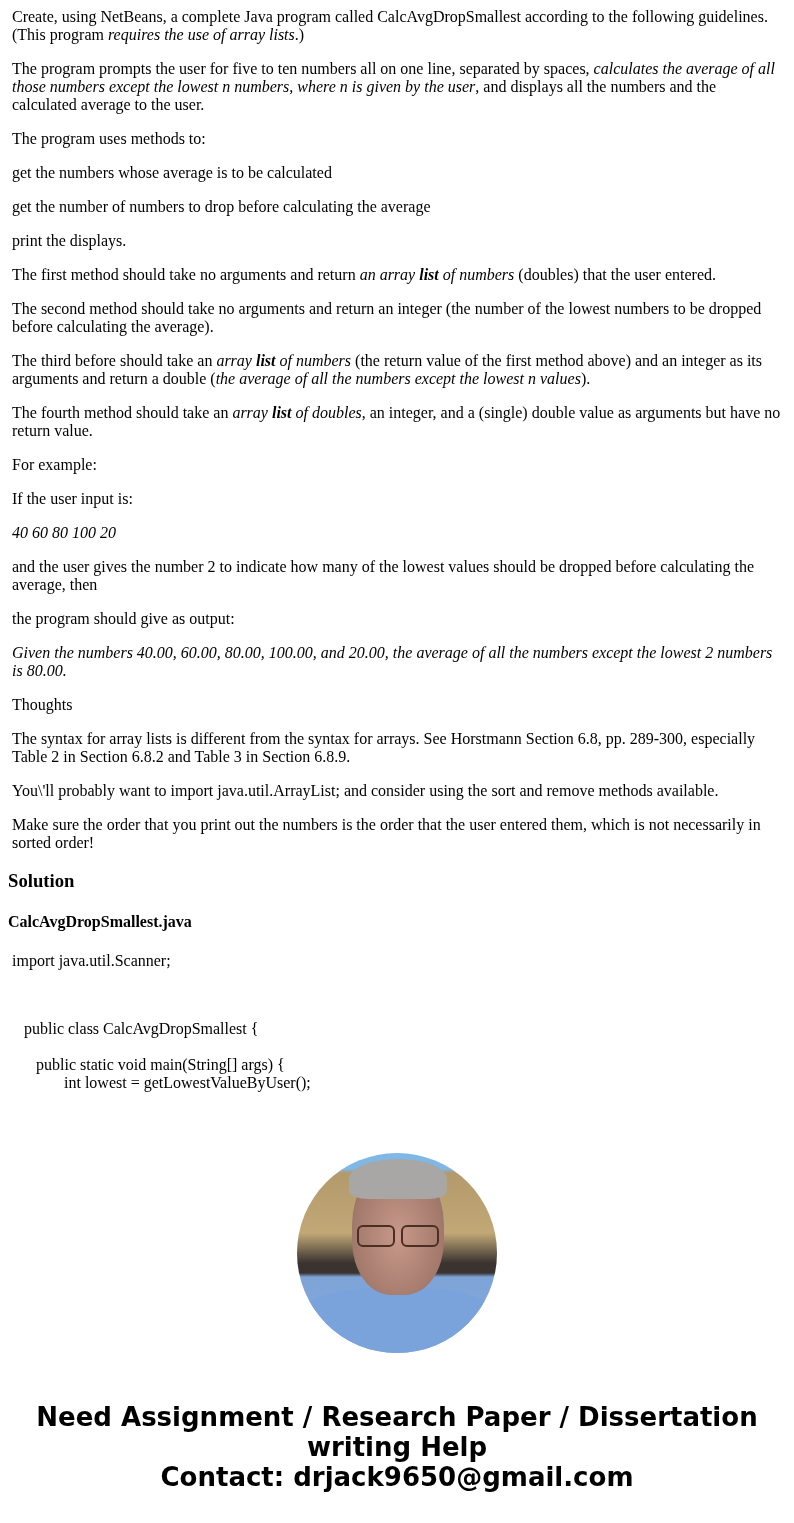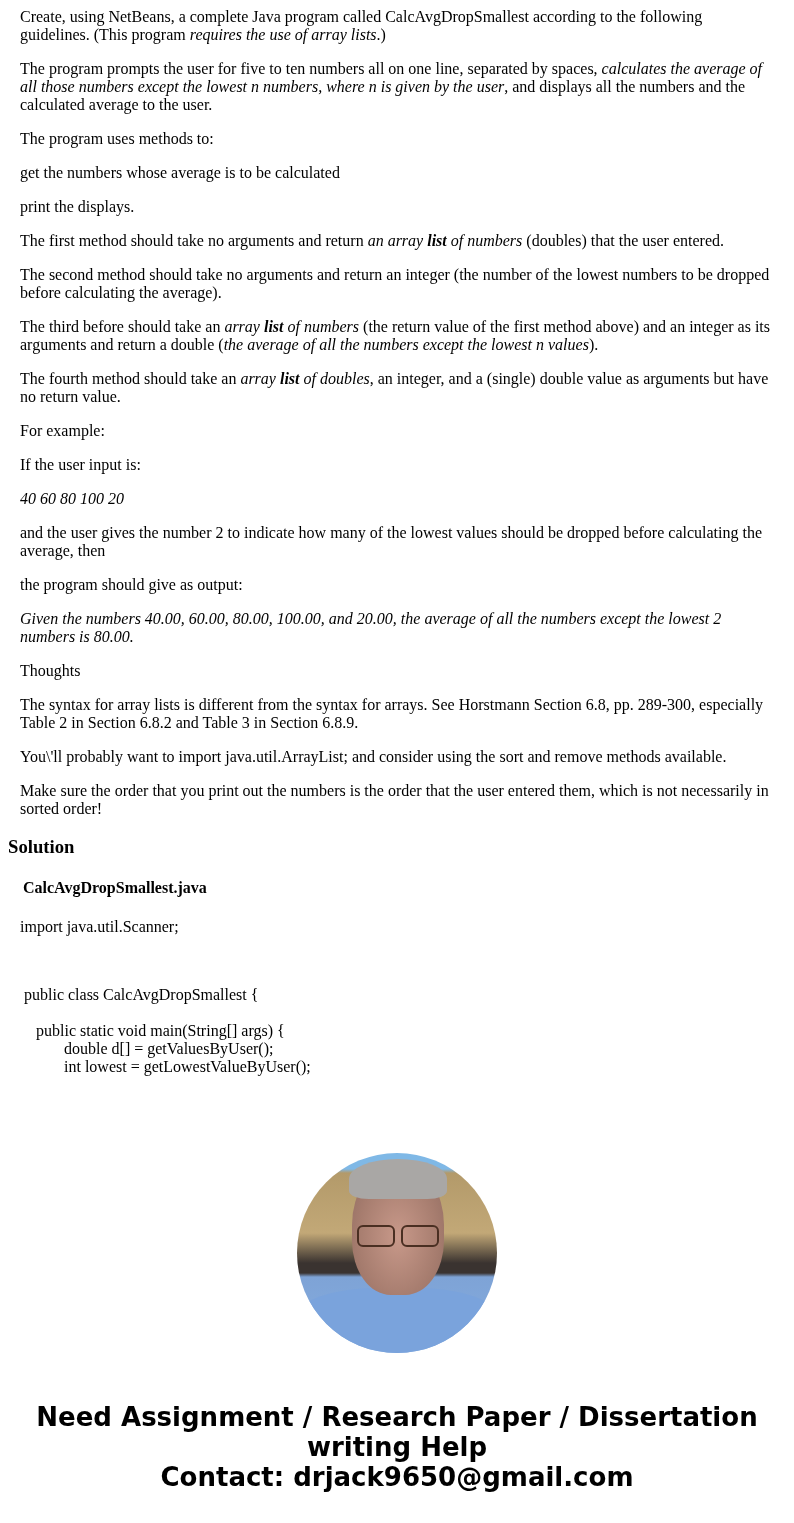--- a/index.html
+++ b/index.html
@@ -1,22 +1,22 @@
 <!DOCTYPE html>
 <html><head>
 <meta charset="utf-8">
 <style>
   html, body { margin: 0; padding: 0; background: #ffffff; }
   body { width: 794px; height: 1523px; position: relative; overflow: hidden;
          font-family: "Liberation Serif", serif; font-size: 16px; color: #000; }
   .doc { position: absolute; left: 8px; top: 0; width: 778px; height: 1122px; overflow: hidden; }
-  .doc p { margin: 16px 12px; line-height: 18px; }
+  .doc p { margin: 16px 4px; line-height: 18px; }
   .doc p:first-child { margin-top: 8px; }
   .doc h3 { font-size: 18.7px; margin: 18px 0 4px; font-weight: bold; }
-  .doc h4 { font-size: 16px; margin: 21px 15px; font-weight: bold; }
+  .doc h4 { font-size: 16px; margin: 21px 0; font-weight: bold; }
   .code { white-space: pre; line-height: 18px; margin: 16px; font-family: "Liberation Serif", serif; }
   .promo { position: absolute; left: 0; top: 1122px; width: 692px; height: 401px; background: #fff; }
   .avatar { position: absolute; left: 297px; top: 31px; width: 200px; height: 200px; border-radius: 50%; overflow: hidden;
             background: linear-gradient(180deg, #7fb8e6 0%, #7fb8e6 8%, #b39a6a 10%, #c2a877 40%, #3a3330 55%, #3a3330 60%, #7ea3d6 62%, #86aee0 100%); }
   .face { position: absolute; left: 55px; top: 12px; width: 92px; height: 130px; border-radius: 46% 46% 42% 42%;
           background: radial-gradient(ellipse at 50% 55%, #c8998a 0%, #a77d6f 60%, #8e6a5f 100%); }
   .hair { position: absolute; left: 52px; top: 6px; width: 98px; height: 40px; border-radius: 50% 50% 20% 20%; background: #a9a7a5; }
   .glasses { position: absolute; left: 60px; top: 72px; width: 82px; height: 20px; }
   .glasses span { position: absolute; top: 0; width: 34px; height: 18px; border: 2px solid #4a2f22; border-radius: 6px; }
   .shirt { position: absolute; left: 0; top: 135px; width: 200px; height: 70px; background: #7aa3dc; border-radius: 40% 40% 0 0; }
@@ -24,40 +24,41 @@
                 font-family: "DejaVu Sans", sans-serif; font-weight: bold; font-size: 26px; line-height: 30px; }
 </style>
 </head>
 <body>
 
 <div class="doc">
   <p><span>Create, using NetBeans, a complete Java program called CalcAvgDropSmallest according to the following guidelines. (This program </span><i>requires the use of array lists</i><span>.)</span></p>
   <p><span>The program prompts the user for five to ten numbers all on one line, separated by spaces, </span><i>calculates the average of all those numbers except the lowest n numbers, where n is given by the user</i><span>, and displays all the numbers and the calculated average to the user.</span></p>
   <p>The program uses methods to:</p>
   <p>get the numbers whose average is to be calculated</p>
+  <p>get the number of numbers to drop before calculating the average</p>
   <p>print the displays.</p>
   <p><span>The first method should take no arguments and return </span><i>an array </i><b><i>list</i></b><i> of numbers</i><span> (doubles) that the user entered.</span></p>
   <p>The second method should take no arguments and return an integer (the number of the lowest numbers to be dropped before calculating the average).</p>
   <p><span>The third before should take an </span><i>array </i><b><i>list</i></b><i> of numbers</i><span> (the return value of the first method above) and an integer as its arguments and return a double (</span><i>the average of all the numbers except the lowest n values</i><span>).</span></p>
   <p><span>The fourth method should take an </span><i>array </i><b><i>list</i></b><i> of doubles</i><span>, an integer, and a (single) double value as arguments but have no return value.</span></p>
   <p>For example:</p>
   <p>If the user input is:</p>
   <p><i>40 60 80 100 20</i></p>
   <p>and the user gives the number 2 to indicate how many of the lowest values should be dropped before calculating the average, then</p>
   <p>the program should give as output:</p>
   <p><i>Given the numbers 40.00, 60.00, 80.00, 100.00, and 20.00, the average of all the numbers except the lowest 2 numbers is 80.00.</i></p>
   <p>Thoughts</p>
   <p>The syntax for array lists is different from the syntax for arrays.  See Horstmann Section 6.8, pp. 289-300, especially Table 2 in Section 6.8.2 and Table 3 in Section 6.8.9.</p>
   <p>You\'ll probably want to import java.util.ArrayList; and consider using the sort and remove methods available.</p>
   <p>Make sure the order that you print out the numbers is the order that the user entered them, which is not necessarily in sorted order!</p>
   <h3>Solution</h3>
   <h4>CalcAvgDropSmallest.java</h4>
   <p>import java.util.Scanner;</p>
   <div style="height:18px"></div>
-  <div class="code"><div>public class CalcAvgDropSmallest {</div><div style="height:18px"></div><div>   public static void main(String[] args) {</div><div>          double d[] = getValuesByUser();</div><div>          int lowest = getLowestValueByUser();</div></div>
+  <div class="code"><div>public class CalcAvgDropSmallest {</div><div style="height:18px"></div><div>   public static void main(String[] args) {</div><div>          int lowest = getLowestValueByUser();</div></div>
 </div>
 
 <div class="promo">
   <div class="avatar">
     <div class="shirt"></div>
     <div class="face"></div>
     <div class="hair"></div>
     <div class="glasses">
         <span style="left:0"></span>
         <span style="left:44px"></span>

